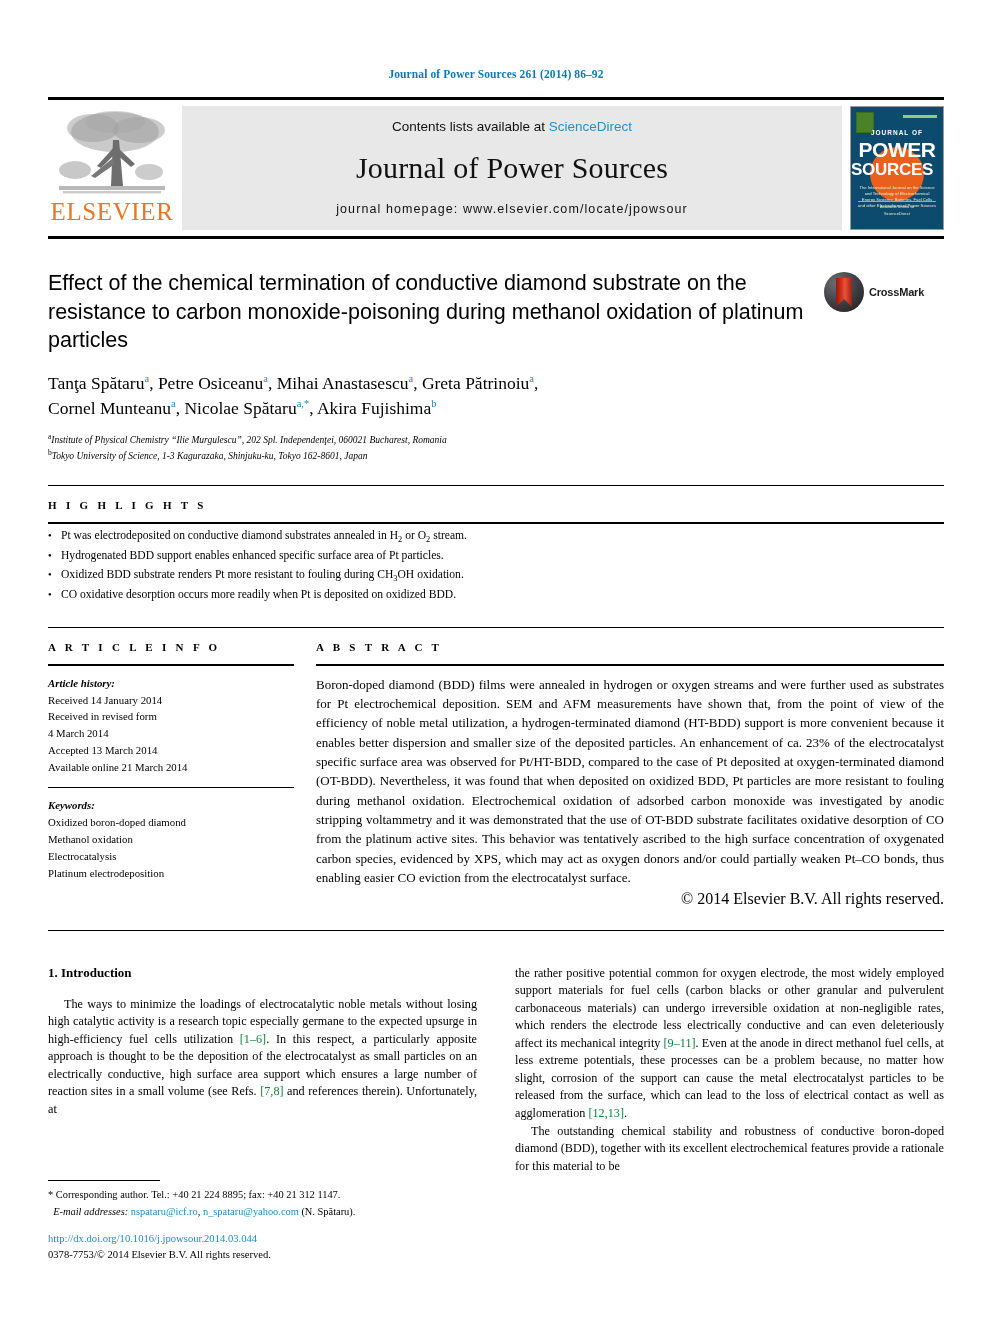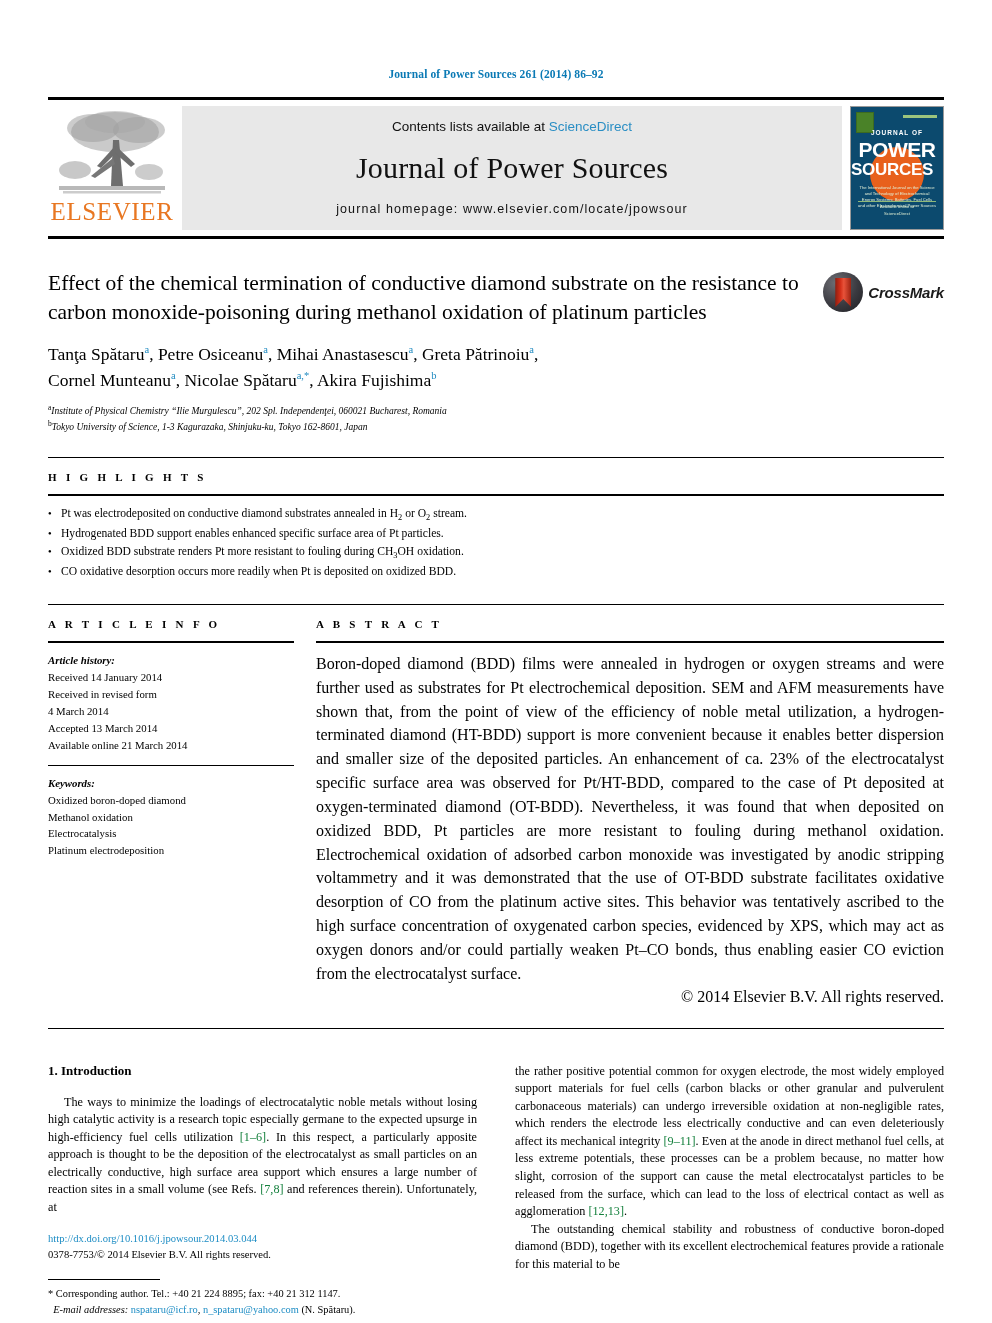--- a/index.html
+++ b/index.html
@@ -156,21 +156,21 @@
   
   .title-block {
     margin-top: 30px;
     display: flex;
     align-items: flex-start;
   }
   .title-text {
     flex: 1 1 auto;
     font-size: 21.5px;
     line-height: 1.33;
-    font-family: Liberation Serif, serif;
+    font-family: Liberation Sans, sans-serif;
     padding-right: 10px;
   }
   .crossmark {
     flex: 0 0 120px;
     display: flex;
     align-items: center;
     gap: 5px;
     padding-top: 3px;
   }
   .cm-badge {
@@ -181,25 +181,24 @@
   }
   .cm-ribbon {
     position: absolute; left: 50%; top: 6px;
     transform: translateX(-50%);
     width: 16px; height: 29px;
     background: linear-gradient(90deg,#8d1d0f 0%, #d4301a 35%, #e8533a 55%, #9c2211 100%);
     clip-path: polygon(0 0, 100% 0, 100% 100%, 50% 72%, 0 100%);
   }
   .cm-word {
     font-family: "Liberation Sans", sans-serif;
-    font-size: 15px;
+    font-size: 11px;
     font-weight: bold;
     color: #1b1b1b;
     letter-spacing: -.2px;
-    font-style: italic;
   }
 
   
   .authors {
     margin-top: 16px;
     font-size: 17.5px;
     line-height: 1.45;
   }
   .authors sup, .aff-mark {
     color: #1f8ac0;
@@ -219,21 +218,21 @@
   .sec-label {
     font-family: "Liberation Serif", serif;
     font-weight: bold;
     font-size: 11px;
     letter-spacing: 3.3px;
     padding: 13px 0 11px 0;
   }
   .rule-2 { border-top: 2px solid #000; }
 
   
-  .highlights { padding-top: 9px; }
+  .highlights { padding-top: 3px; }
   .hl-item {
     font-size: 11.6px;
     line-height: 1.62;
     padding-left: 13px;
     position: relative;
   }
   .hl-item::before {
     content: "\25CF";
     position: absolute;
     left: 0;
@@ -258,21 +257,21 @@
     box-sizing: border-box;
   }
   .hist-block, .kw-block {
     font-size: 10.8px;
     line-height: 1.57;
     padding-top: 9px;
   }
   .hist-block i, .kw-block i { font-weight: bold; }
   .kw-rule { border-top: 1px solid #000; margin-top: 11px; }
   .abs-body {
-    font-size: 16px;
+    font-size: 13px;
     line-height: 1.49;
     text-align: justify;
     padding-top: 9px;
   }
   .abs-copy { text-align: right; padding-top: 2px; }
 
   
   .body-cols {
     display: flex;
     margin-top: 34px;

